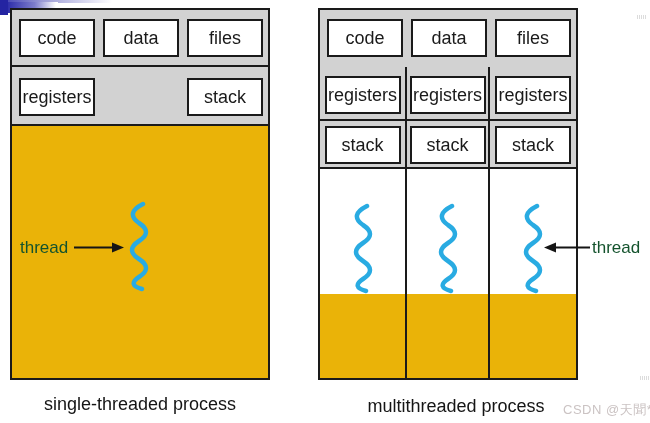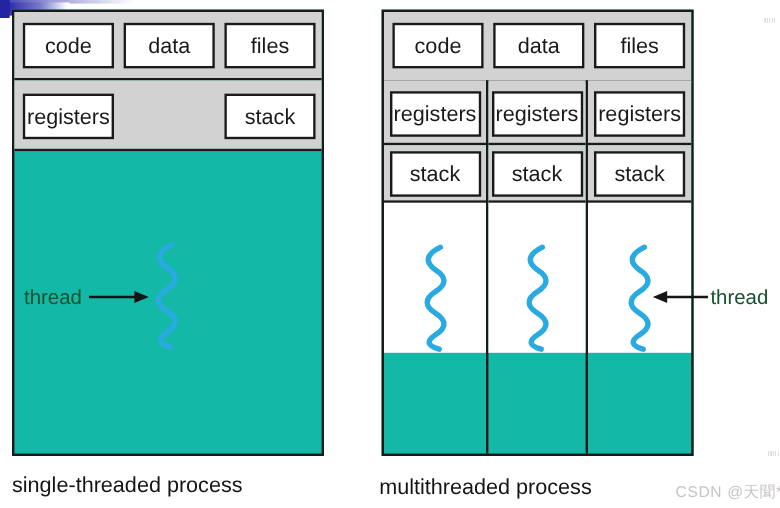--- a/index.html
+++ b/index.html
@@ -9,21 +9,21 @@
   }
   
   .deco-strip{position:absolute;left:0;top:0;width:122px;height:3px;
     background:linear-gradient(90deg,#3a3ab0 0%,#9b9bd6 35%,#ffffff 92%);}
   .deco-bar{position:absolute;left:6px;top:2px;width:52px;height:11px;
     background:linear-gradient(90deg,#2a2aa8 0%,#7d7dcc 55%,#ffffff 96%);}
   .deco-block{position:absolute;left:0;top:0;width:8px;height:15px;background:#2424a2;}
 
   
   .diagram{position:absolute;top:8px;width:260px;height:372px;box-sizing:border-box;
-    border:2px solid #1a1a1a;background:#14b8a6;}
+    border:2px solid #1a1a1a;background:#eab308;}
   .diagram.left{left:10px;}
   .diagram.right{left:318px;}
 
   .graysec{position:absolute;left:0;right:0;box-sizing:border-box;background:#d2d2d2;
     border-bottom:2px solid #1a1a1a;}
   .lsec1{top:0;height:57px;}
   .lsec2{top:57px;height:59px;}
 
   .ibox{position:absolute;box-sizing:border-box;width:76px;height:38px;
     border:2px solid #1a1a1a;background:#ffffff;text-align:center;
@@ -37,23 +37,23 @@
   .col.c1{width:87px;border-right:2px solid #1a1a1a;}
   .col.c2{width:83px;border-right:2px solid #1a1a1a;}
   .col.c3{width:86px;}
   .cell{box-sizing:border-box;background:#d2d2d2;border-bottom:2px solid #1a1a1a;
     display:flex;justify-content:center;}
   .cell.reg{height:54px;padding-top:9px;}
   .cell.stk{height:48px;padding-top:5px;}
   .cell .ibox{position:static;flex:0 0 auto;}
   .threadcell{display:flex;justify-content:center;padding-top:33px;background:#fff;}
 
-  .caption{position:absolute;width:260px;font-size:18px;color:#151515;}
+  .caption{position:absolute;width:260px;text-align:center;font-size:18px;color:#151515;}
   .caption.left{left:10px;top:394px;}
-  .caption.right{left:316px;top:396px;}
+  .caption.right{left:326px;top:396px;}
 
   .tlabel{position:absolute;font-size:17px;color:#14532d;}
   .tlabel.l{left:20px;top:238px;}
   .tlabel.r{left:592px;top:238px;}
 
   .arrow{position:absolute;}
   .arrow.l{left:74px;top:241px;}
   .arrow.r{left:544px;top:241px;}
   .squiggle{position:absolute;}
   .squiggle.single{left:126px;top:200px;}

